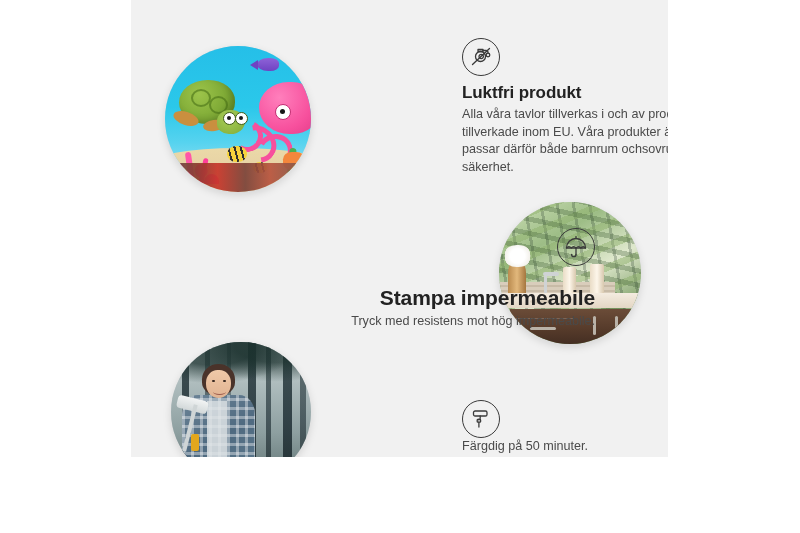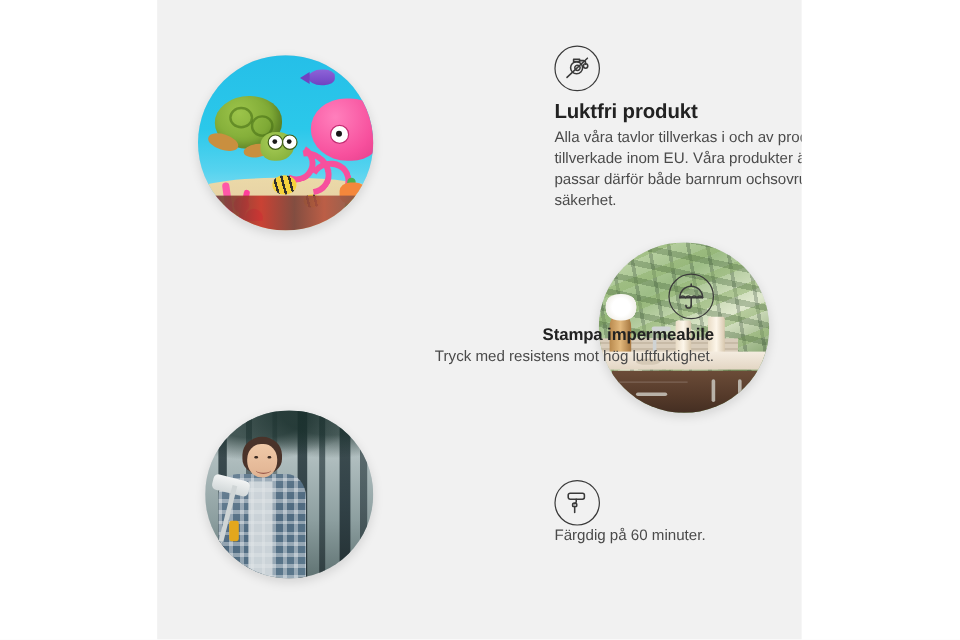--- a/index.html
+++ b/index.html
@@ -20,21 +20,21 @@
     height: 533px;
     background: #ffffff;
   }
 
   
   .panel {
     position: absolute;
     left: 131px;
     top: 0;
     width: 537px;
-    height: 533px;
+    height: 457px;
     background: #f1f1f1;
     overflow: hidden;
   }
 
   
   .photo {
     position: absolute;
     border-radius: 50%;
     overflow: hidden;
     box-shadow: 0 3px 9px rgba(0,0,0,0.13);
@@ -312,21 +312,21 @@
     font-size: 12.6px;
     line-height: 17.5px;
     color: #4a4a4a;
   }
 
   
   #feature-odorless { left: 331px; top: 38px; width: 296px; }
   
   #feature-waterproof { left: 212px; top: 228px; width: 252px; text-align: right; }
   #feature-waterproof .icon-circle { margin-left: auto; }
-  #feature-waterproof .feature-title { font-size: 14px; margin-top: 4px; }
+  #feature-waterproof .feature-title { font-size: 21px; margin-top: 20px; }
   #feature-waterproof .feature-body { font-size: 12.6px; }
   
   #feature-easy { left: 331px; top: 400px; width: 260px; }
   #feature-easy .feature-title { font-size: 16.5px; margin-top: 6px; }
   #feature-easy .feature-body { font-size: 12.6px; }
 
   svg { display: block; }
 </style>
 </head>
 <body>
@@ -426,31 +426,31 @@
           <g fill="none" stroke="#3a3a3a" stroke-width="1.3" stroke-linecap="round" stroke-linejoin="round">
             <path d="M3.5 14 a9.5 9.5 0 0 1 19 0 z"></path>
             <path d="M3.5 14 q2.4 -2.6 4.8 0 q2.4 -2.6 4.7 0 q2.4 -2.6 4.8 0 q2.4 -2.6 4.7 0"></path>
             <line x1="13" y1="14" x2="13" y2="20.5"></line>
             <path d="M13 20.5 a2.2 2.2 0 0 1 -4.4 0"></path>
             <line x1="13" y1="4.5" x2="13" y2="2.6"></line>
           </g>
         </svg>
       </div>
       <div class="feature-title">Stampa impermeabile</div>
-      <div class="feature-body">Tryck med resistens mot hög luftfuktighet.</div>
+      <div class="feature-body">Tryck med resistens mot hög impermeabile.</div>
     </div>
 
     <div class="feature" id="feature-easy">
       <div class="icon-circle">
         <svg width="26" height="26" viewBox="0 0 26 26" aria-hidden="true">
           <g fill="none" stroke="#3a3a3a" stroke-width="1.3" stroke-linecap="round" stroke-linejoin="round">
             <rect x="5.5" y="5" width="13.5" height="5" rx="1.6"></rect>
             <path d="M12.2 10 v2.2 a1.3 1.3 0 0 1 -1.3 1.3 h-0.4"></path>
             <rect x="9.2" y="13.5" width="3.4" height="2.6" rx="0.7"></rect>
             <line x1="10.9" y1="16.1" x2="10.9" y2="21"></line>
           </g>
         </svg>
       </div>
-      <div class="feature-body">Färgdig på 60 minuter.</div>
+      <div class="feature-body">Färgdig på 50 minuter.</div>
     </div>
 
   </div>
 </div>
 
 </body></html>

